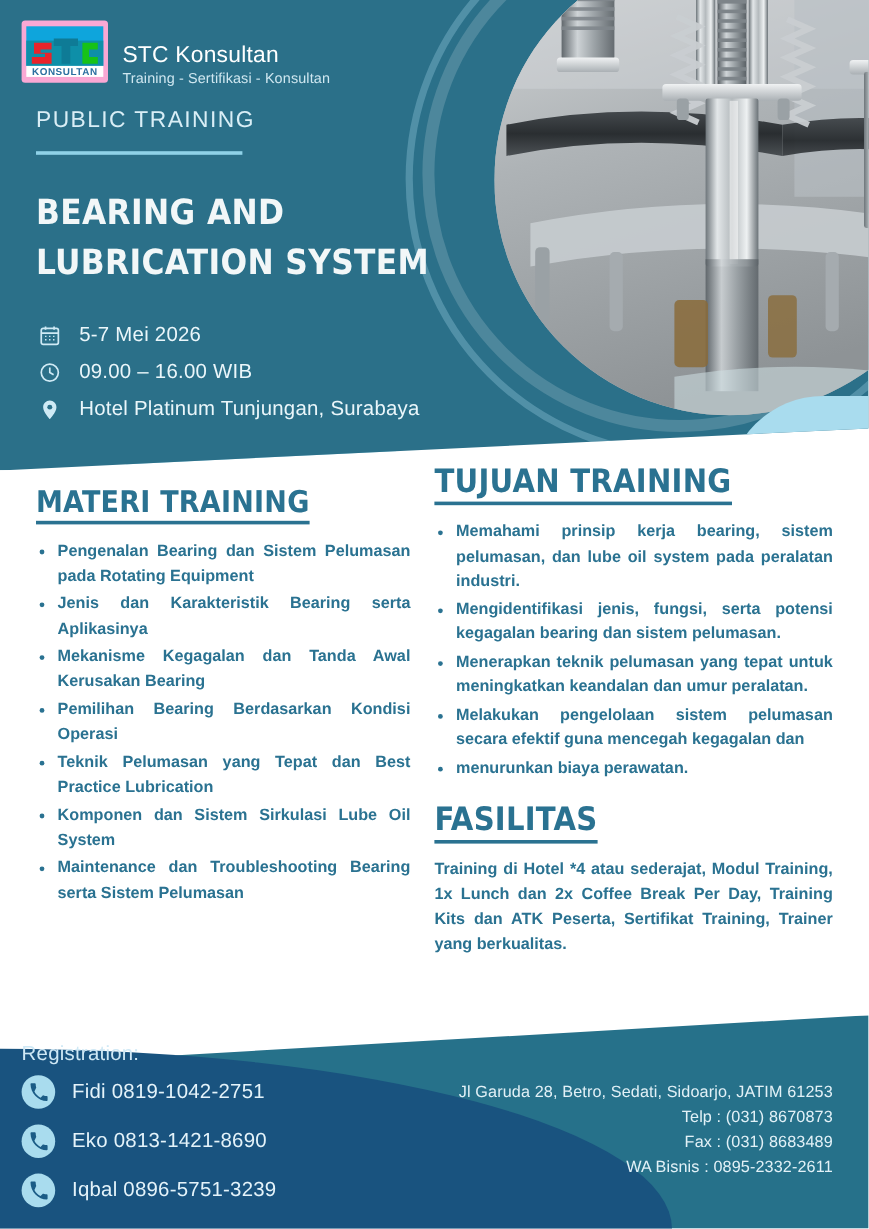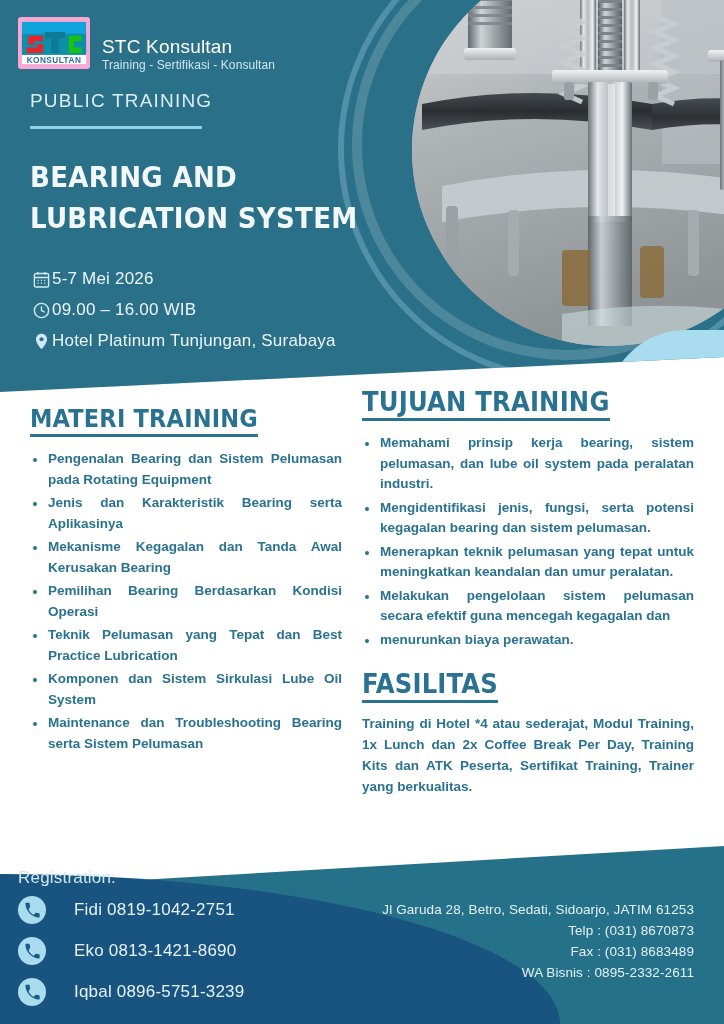--- a/index.html
+++ b/index.html
@@ -58,21 +58,21 @@
   .course-title {
     position:absolute; left:30px; top:157px; width:340px;
     color:#f2f7f8; font-size:29px; line-height:1.42;
     font-weight:700; letter-spacing:.3px;
     font-family:"DejaVu Sans Condensed","Liberation Sans", sans-serif;
     font-stretch:condensed;
   }
   .course-title .l2 { display:block; }
 
   .meta { position:absolute; left:30px; top:268px; }
-  .meta-row { display:flex; align-items:center; margin-bottom:9px; }
+  .meta-row { display:flex; align-items:center; gap:14px; margin-bottom:9px; }
   .meta-ico { width:22px; height:22px; flex:0 0 22px; display:flex; align-items:center; justify-content:center; }
   .meta-ico svg { display:block; }
   .meta-txt { color:#eaf6fa; font-size:17px; letter-spacing:.2px; }
 
   
   .col-left  { position:absolute; left:30px;  top:404px; width:312px; }
   .col-right { position:absolute; left:362px; top:386px; width:332px; }
 
   .sec-head {
     color:#2a7291; font-weight:700; font-size:25px; letter-spacing:.2px;
@@ -109,21 +109,21 @@
     background:#19537f;
     border-bottom-right-radius:0;
     clip-path: ellipse(560px 150px at 0% 100%);
   }
 
   .reg-title {
     position:absolute; left:18px; top:868px;
     color:#cfe8f5; font-size:17px; letter-spacing:.2px;
   }
   .reg-list { position:absolute; left:18px; top:896px; }
-  .reg-row { display:flex; align-items:center; gap:28px; margin-bottom:13px; }
+  .reg-row { display:flex; align-items:center; gap:14px; margin-bottom:13px; }
   .reg-ico {
     width:28px; height:28px; flex:0 0 28px; border-radius:50%;
     background:#a9dcee; display:flex; align-items:center; justify-content:center;
   }
   .reg-ico svg { display:block; }
   .reg-txt { color:#e4f3fa; font-size:17px; letter-spacing:.2px; }
 
   .company { position:absolute; right:30px; top:900px; text-align:right; }
   .company .cname {
     color:#eaf6fa; font-size:13.5px; text-decoration:underline;

